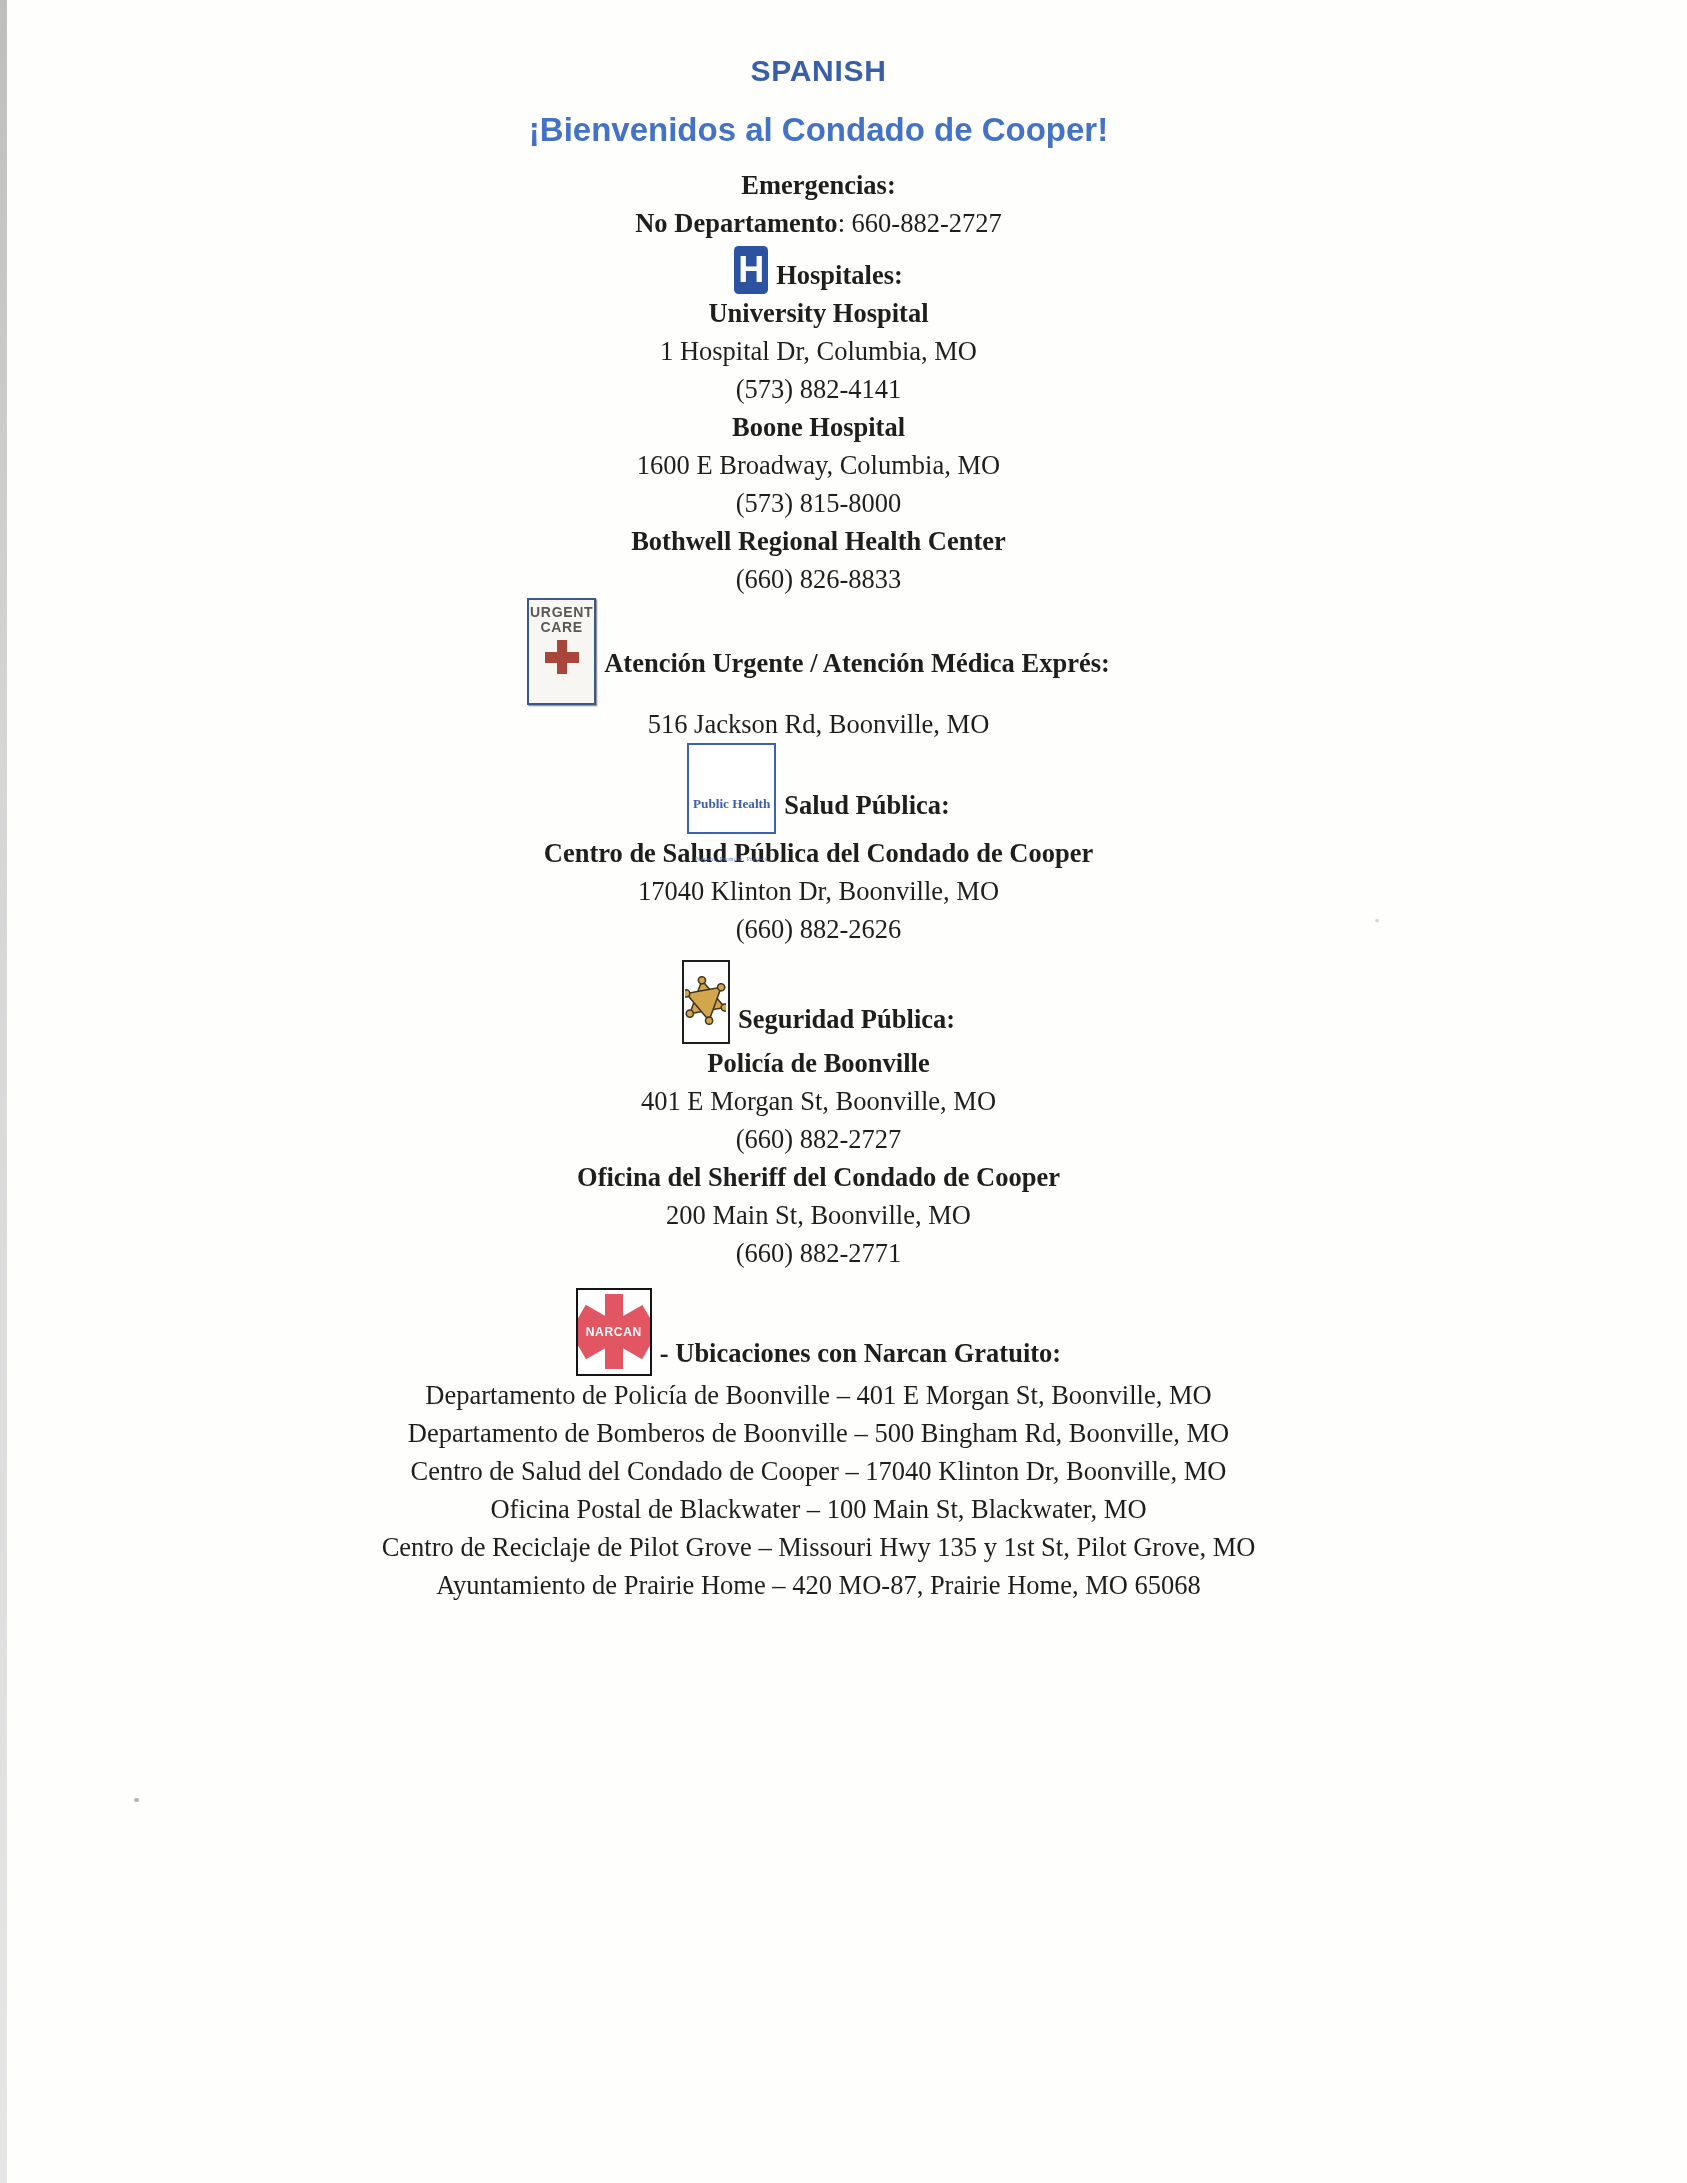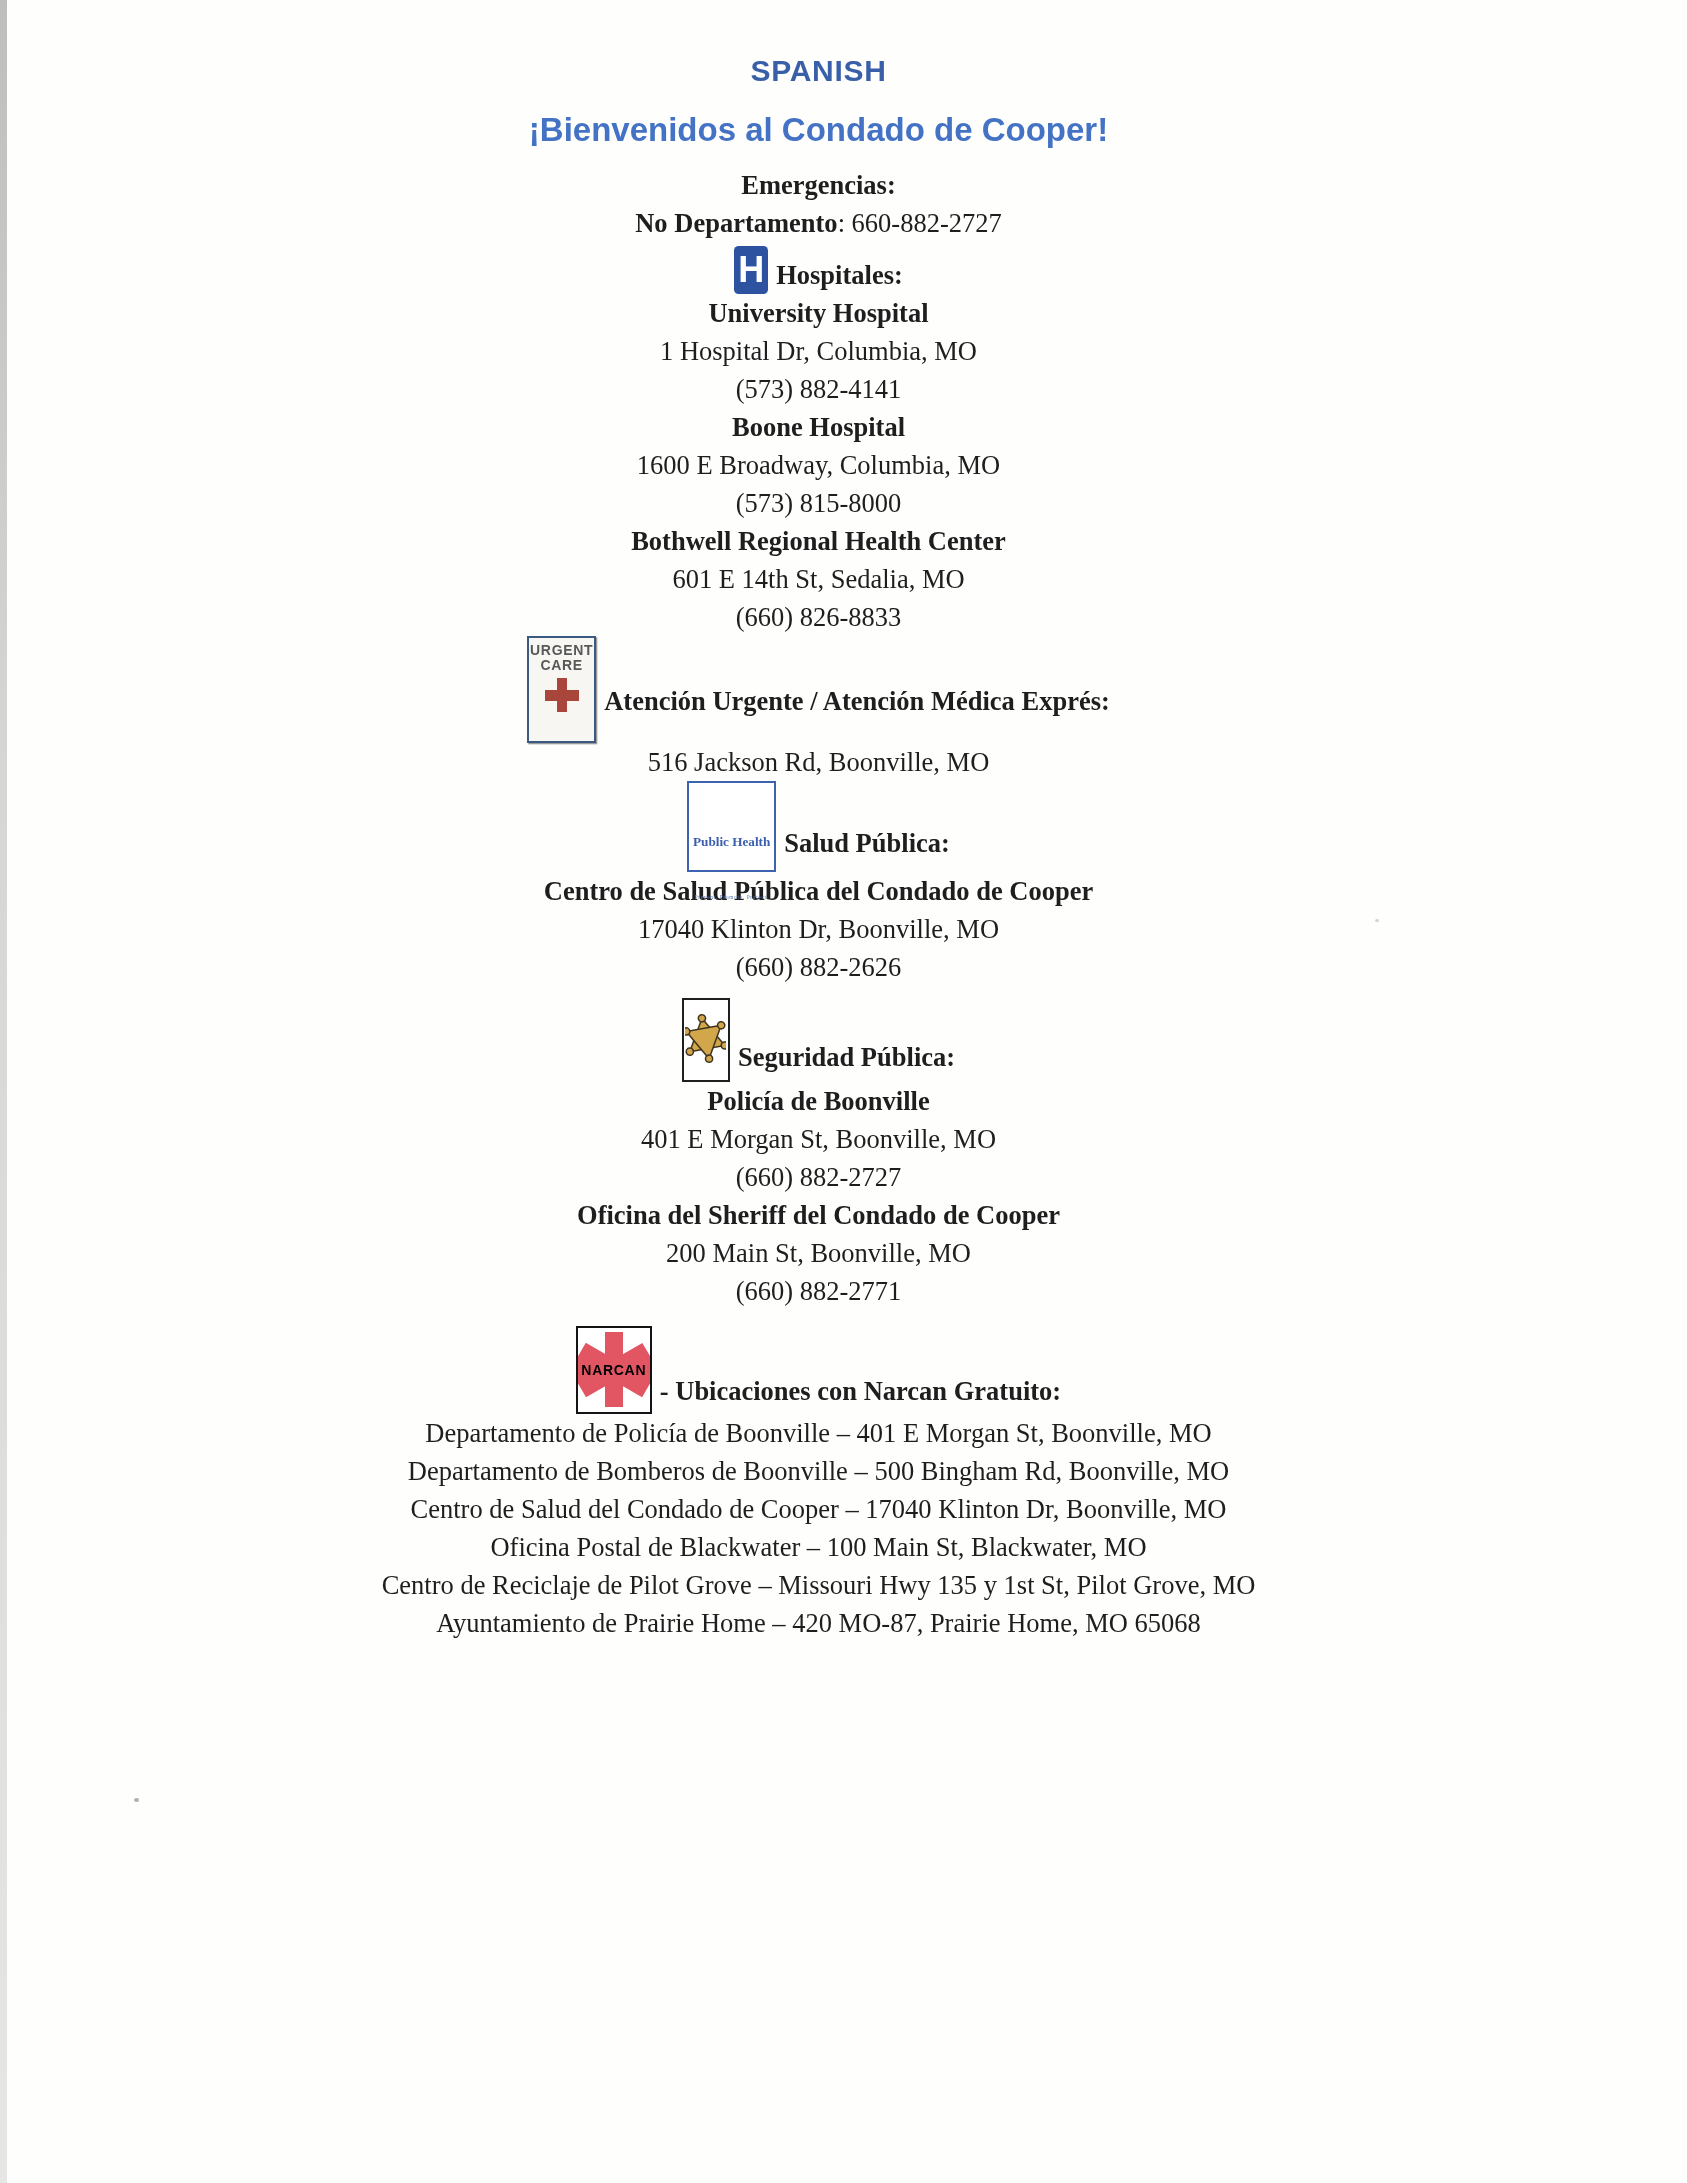--- a/index.html
+++ b/index.html
@@ -98,22 +98,22 @@
     border:2.6px solid #141414;background:#ffffff;overflow:hidden;flex:0 0 auto;
   }
   .narcan-bar{position:absolute;left:50%;top:5%;width:18.5px;height:90%;margin-left:-9.3px;background:#e25563;}
   .narcan-bar.r60{transform:rotate(60deg);}
   .narcan-bar.r120{transform:rotate(120deg);}
   .narcan-band{
     position:absolute;left:-2px;right:-2px;top:50%;height:20px;margin-top:-10px;
     background:#e25563;display:flex;align-items:center;justify-content:center;
   }
   .narcan-band span{
-    font-family:"Liberation Sans",sans-serif;font-weight:700;font-size:14px;
-    color:#000000;letter-spacing:0.7px;line-height:1;
+    font-family:"Liberation Sans",sans-serif;font-weight:700;font-size:12px;
+    color:#ffffff;letter-spacing:0.7px;line-height:1;
   }
   .mt18{margin-top:12px;}
   .mt24{margin-top:16px;}
   .mt26{margin-top:17px;}
   .mt6{margin-top:4px;}
   .off34{margin-bottom:22.5px;}
   .off14{margin-bottom:9.3px;}
   .off8{margin-bottom:5.3px;}
   .off6{margin-bottom:4px;}
 </style>
@@ -140,21 +140,20 @@
         <div class="h-icon">H</div>
         <div class="ln hd">Hospitales:</div>
       </div>
       <div class="ln b">University Hospital</div>
       <div class="ln">1 Hospital Dr, Columbia, MO</div>
       <div class="ln">(573) 882-4141</div>
       <div class="ln b">Boone Hospital</div>
       <div class="ln">1600 E Broadway, Columbia, MO</div>
       <div class="ln">(573) 815-8000</div>
       <div class="ln b">Bothwell Regional Health Center</div>
-      <div class="ln">601 E 14th St, Sedalia,  MO</div>
       <div class="ln">(660) 826-8833</div>
     </div>
 
     <div class="sec">
       <div class="icon-row">
         <div class="uc-icon">
           <div class="uc-text">
             <div>URGENT</div>
             <div>CARE</div>
           </div>

